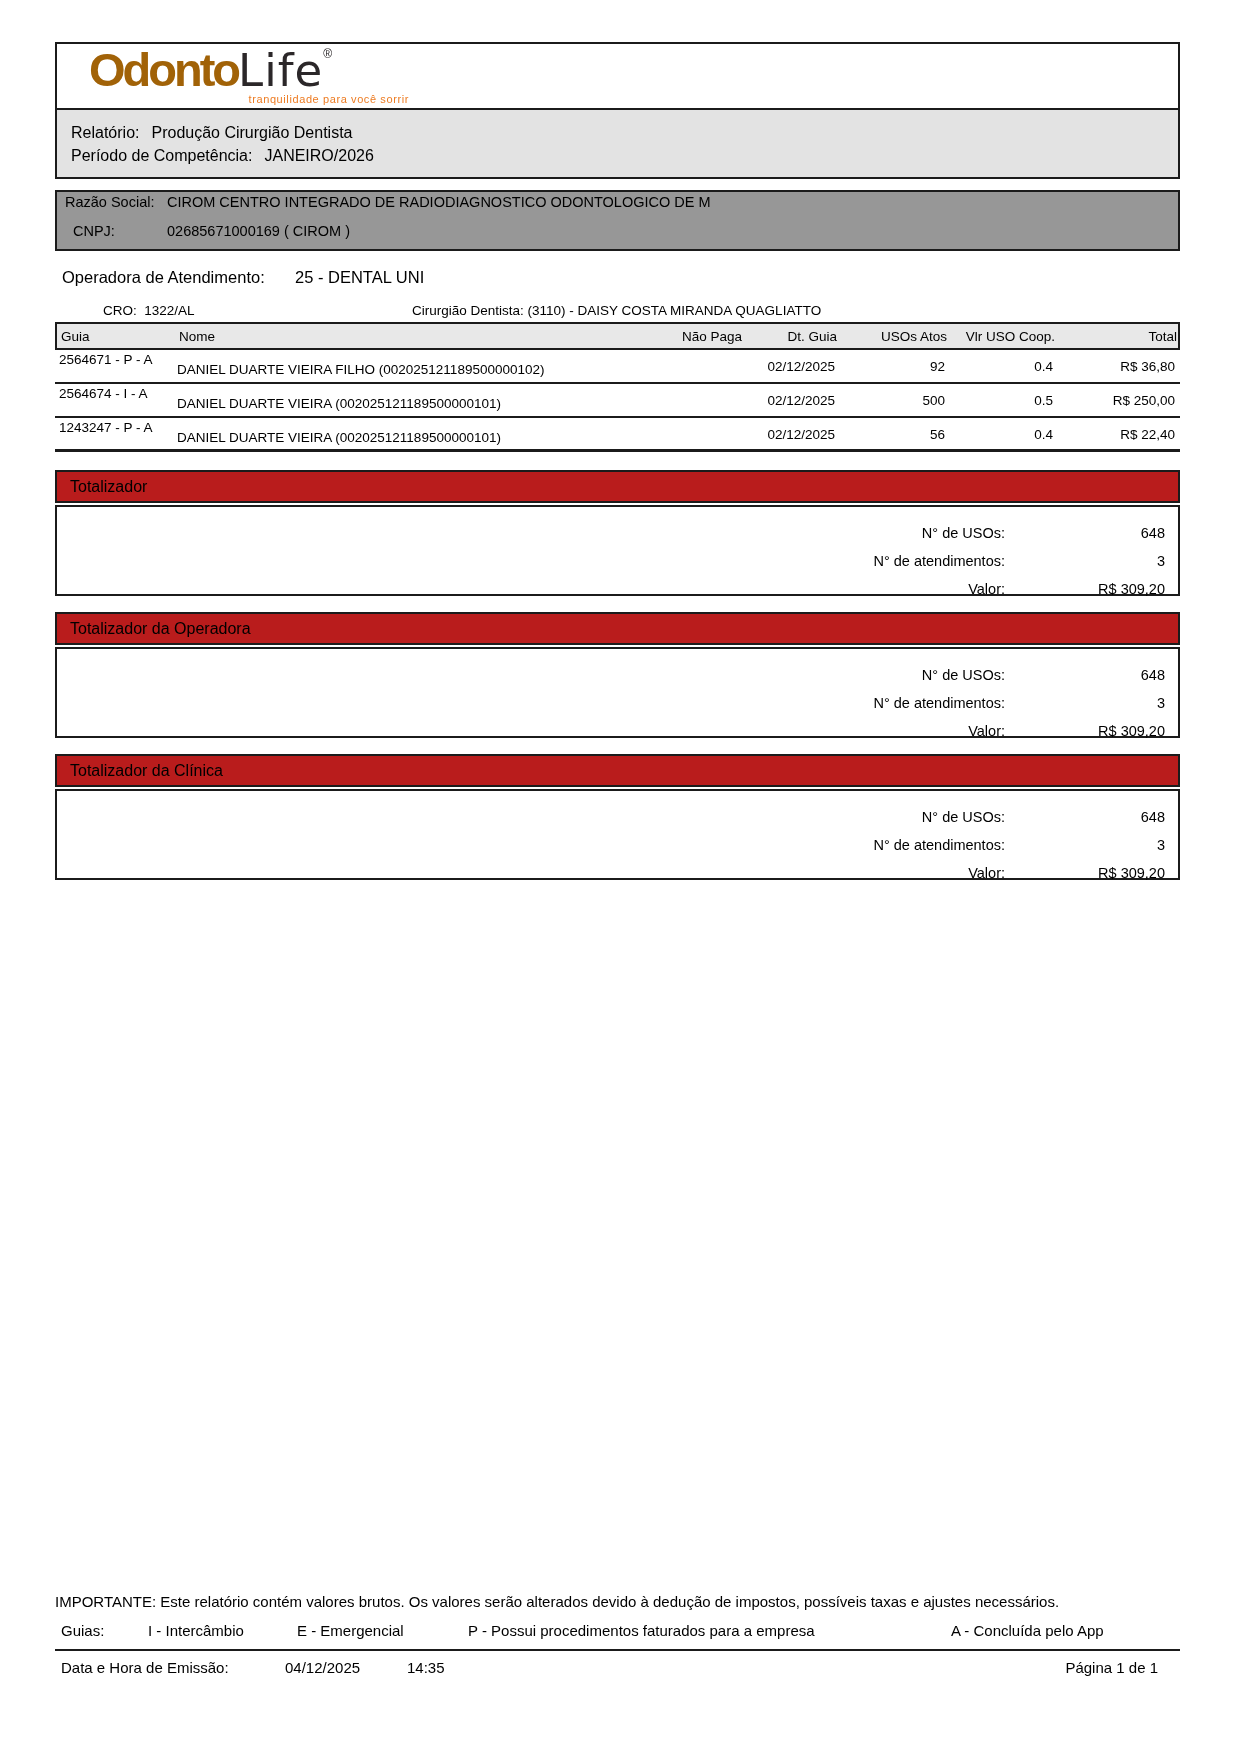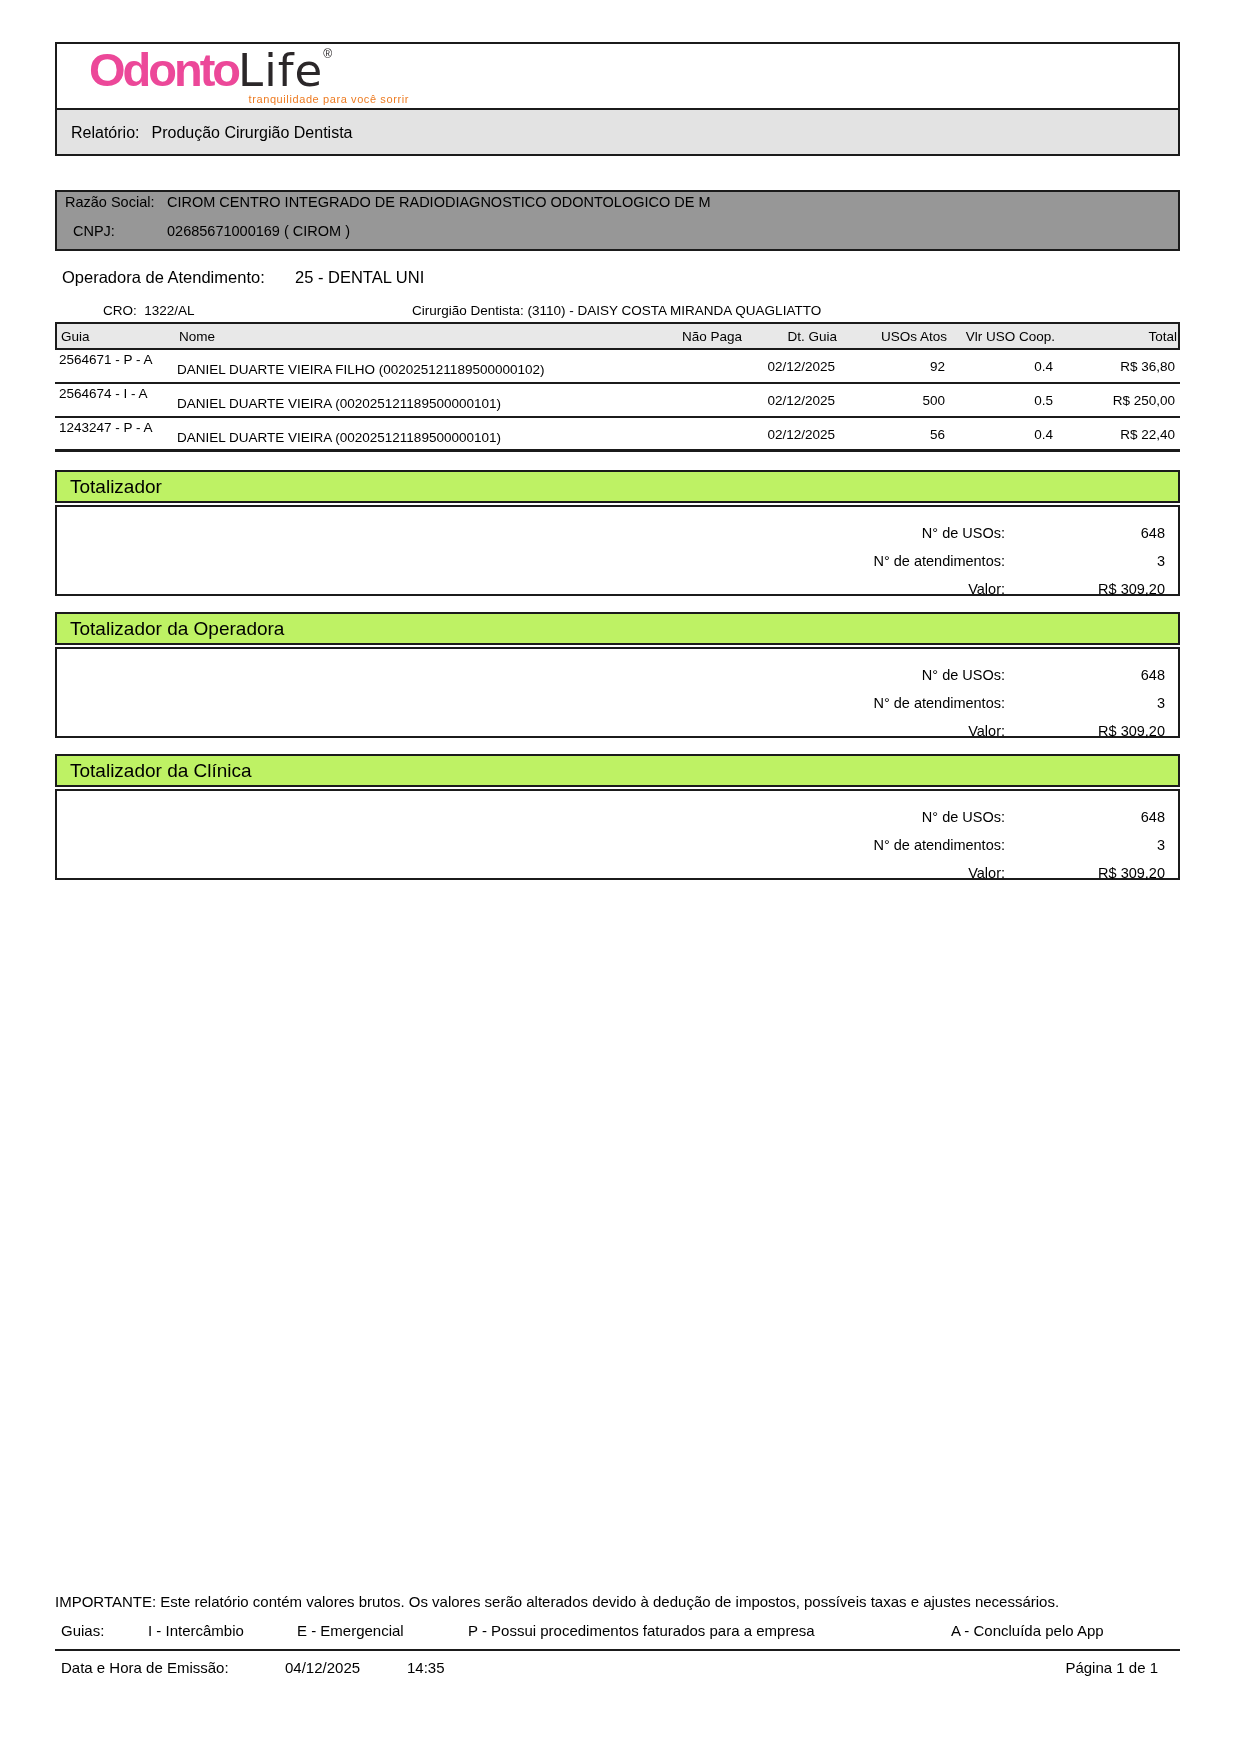--- a/index.html
+++ b/index.html
@@ -6,21 +6,21 @@
   body{
     width:1240px;height:1754px;background:#ffffff;color:#000;
     font-family:"Liberation Sans", sans-serif;position:relative;overflow:hidden;
   }
   .abs{position:absolute;}
 
   
   #header-box{top:42px;left:55px;width:1125px;border:2px solid #1b1b1b;background:#fff;box-sizing:border-box;}
   .logo-area{height:64px;position:relative;background:#fff;}
   .logo{position:absolute;left:32px;top:2px;white-space:nowrap;line-height:1;}
-  .logo-main{font-size:47px;font-weight:bold;color:#ec4899;letter-spacing:-3px;}
+  .logo-main{font-size:47px;font-weight:bold;color:#a16207;letter-spacing:-3px;}
   .logo-life{font-size:45px;font-weight:normal;color:#2b2729;letter-spacing:1px;font-family:"DejaVu Sans", sans-serif;}
   .logo-reg{font-size:12px;color:#2b2729;vertical-align:28px;letter-spacing:0;}
   .logo-tagline{position:absolute;left:120px;top:48px;width:200px;text-align:right;font-size:11px;color:#ed7c23;letter-spacing:0.6px;white-space:nowrap;}
   .report-area{background:#e3e3e3;border-top:2px solid #1b1b1b;padding:9px 14px 12px 14px;}
   .report-line{font-size:16px;margin:5px 0 0 0;}
   .report-line .lbl{margin-right:12px;}
 
   
   #company-box{top:190px;left:55px;width:1125px;border:2px solid #1b1b1b;background:#979797;box-sizing:border-box;padding:0 10px 10px 8px;}
   .company-line{font-size:14.5px;margin:2px 0 0 0;display:flex;}
@@ -44,21 +44,21 @@
   .c-naopaga,.c-dtguia,.c-usos,.c-vlr,.c-total{text-align:right;padding-right:5px;box-sizing:border-box;}
   .trow{height:34px;border-bottom:2px solid #1b1b1b;}
   .trow:last-child{border-bottom:3px solid #1b1b1b;}
   .trow .c-guia{padding-top:2px;}
   .trow .c-nome{padding-top:12px;white-space:nowrap;}
   .trow .c-naopaga,.trow .c-dtguia,.trow .c-usos,.trow .c-vlr,.trow .c-total{padding-top:9px;}
 
   
   .totalizer{left:55px;width:1125px;}
   #tot-1{top:470px;} #tot-2{top:612px;} #tot-3{top:754px;}
-  .tot-header{border:2px solid #1b1b1b;background:#bef264;height:29px;display:flex;align-items:center;padding-left:13px;font-size:19px;box-sizing:content-box;}
+  .tot-header{border:2px solid #1b1b1b;background:#b91c1c;height:29px;display:flex;align-items:center;padding-left:13px;font-size:16px;box-sizing:content-box;}
   .tot-body{border:2px solid #1b1b1b;margin-top:2px;height:91px;background:#fff;box-sizing:border-box;padding-top:6px;}
   .tot-row{display:flex;justify-content:flex-end;align-items:flex-end;height:28px;padding-right:13px;font-size:14.5px;}
   .tot-label{text-align:right;}
   .tot-value{width:160px;text-align:right;}
 
   
   #footer{top:1589px;left:55px;width:1125px;font-size:15px;}
   .important{margin:0;line-height:26px;}
   .legend-row{position:relative;height:24px;margin-top:7px;}
   .legend-row span{position:absolute;top:0;white-space:nowrap;}
@@ -77,20 +77,23 @@
     <div class="logo-area">
       <div class="logo">
         <span class="logo-main">Odonto</span><span class="logo-life">Life</span><span class="logo-reg">®</span>
         <div class="logo-tagline">tranquilidade para você sorrir</div>
       </div>
     </div>
     <div class="report-area">
       <div class="report-line">
         <span class="lbl">Relatório:</span><span>Produção Cirurgião Dentista</span>
       </div>
+      <div class="report-line">
+        <span class="lbl">Período de Competência:</span><span>JANEIRO/2026</span>
+      </div>
     </div>
   </div>
 
   <div id="company-box" class="abs">
     <div class="company-line">
       <span class="lbl1">Razão Social:</span>
       <span>CIROM CENTRO INTEGRADO DE RADIODIAGNOSTICO ODONTOLOGICO DE M</span>
     </div>
     <div class="company-line second">
       <span class="lbl2">CNPJ:</span>

